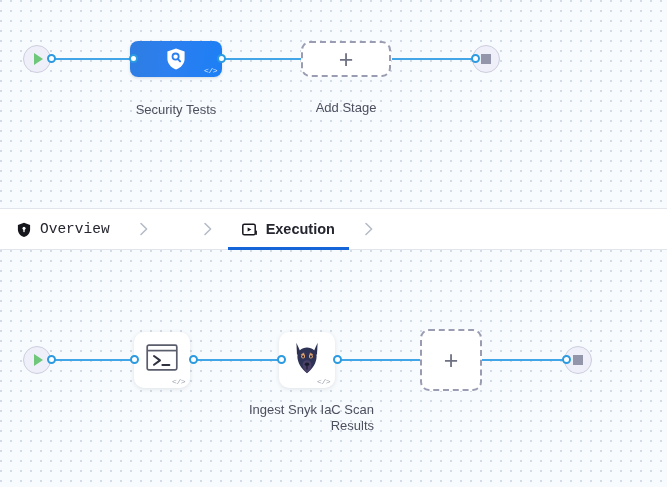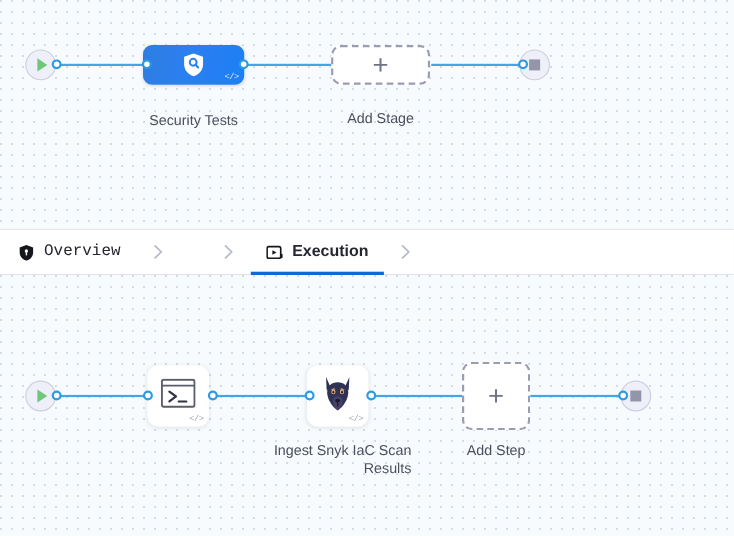--- a/index.html
+++ b/index.html
@@ -350,21 +350,20 @@
         </svg>
       </span>
       <span class="code-badge on-white">&lt;/&gt;</span>
     </div>
     <div class="port" style="left:333px; top:105px;"></div>
     <div class="node-label" style="left:238px; top:152px; width:136px;text-align:right;">Ingest Snyk IaC Scan Results</div>
 
     <div class="add-node step-size" style="left:420px; top:79px;">
       <span>+</span>
     </div>
-    <div class="node-label" style="left:391px; top:152px; width:120px;">Add Step</div>
 
     <div class="port" style="left:562px; top:105px;"></div>
     <div class="terminal" style="left:564px; top:96px;">
       <div class="stop-sq"></div>
     </div>
   </div>
 
 </div>
 
 </body></html>

